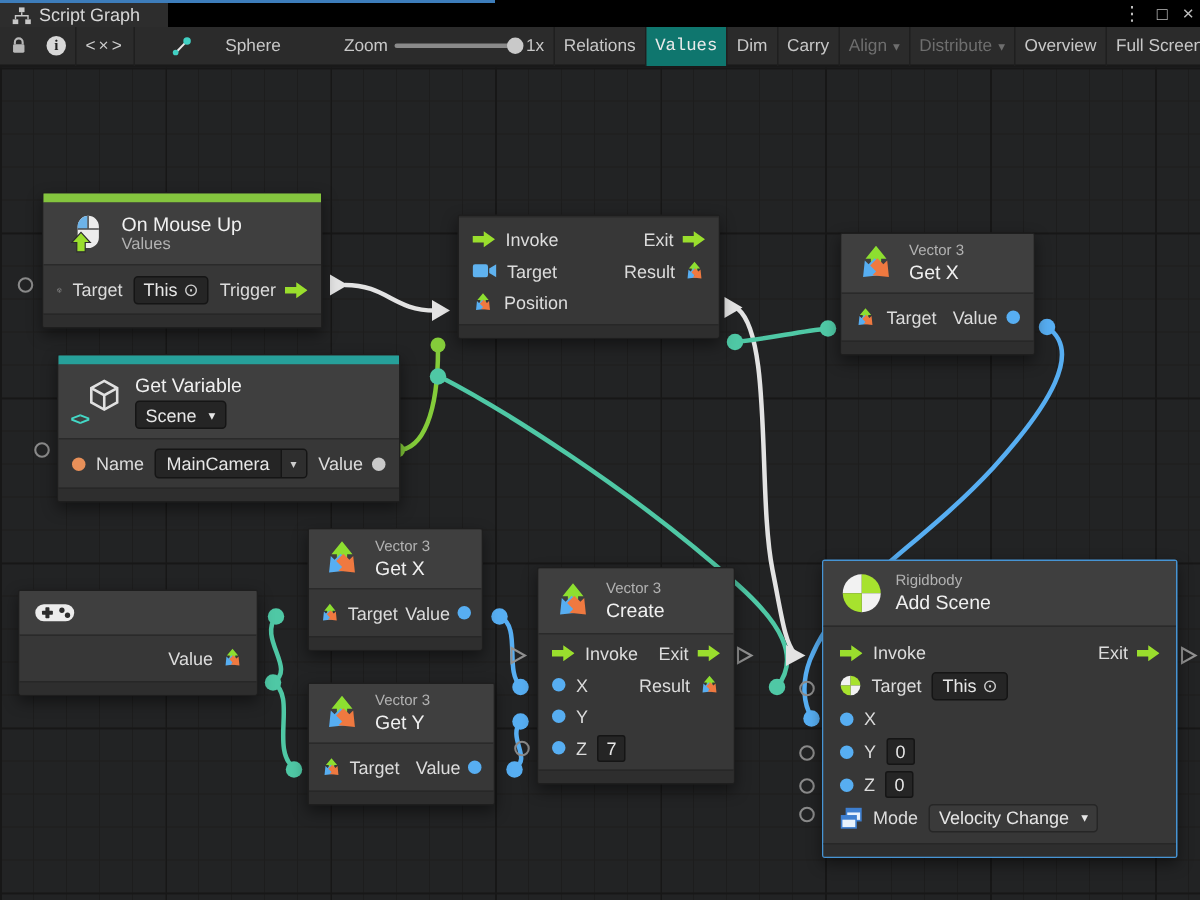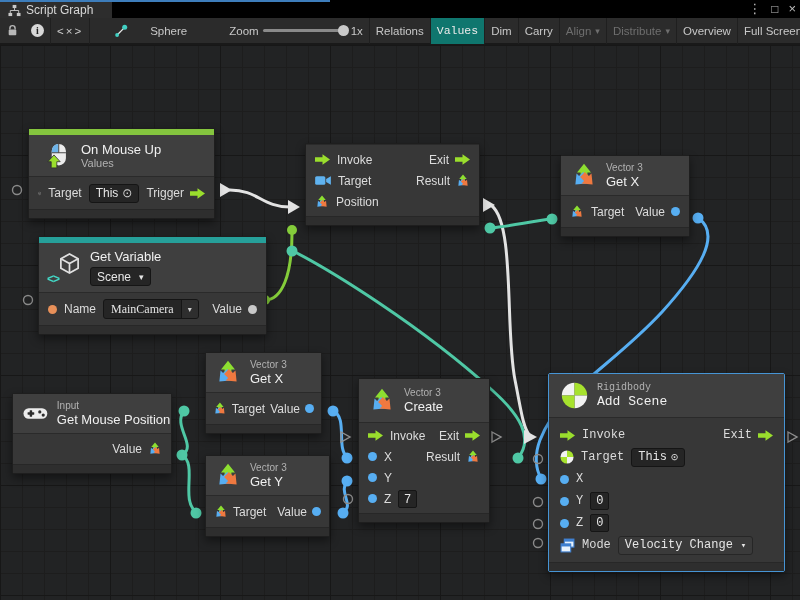--- a/index.html
+++ b/index.html
@@ -54,21 +54,21 @@
   .nbody{background:#373737;border-top:1px solid #2a2a2a;padding:4px 9px;}
   .nfoot{height:9px;background:#2e2e2e;border-top:1px solid #272727;}
   .row{display:flex;align-items:center;gap:7px;height:21px;font-size:12px;color:#dcdcdc;white-space:nowrap;}
   .row .rgt{margin-left:auto;display:flex;align-items:center;gap:6px;}
   .p-dot{width:9px;height:9px;border-radius:50%;flex:none;}
   .c-blue{background:#57aef2;} .c-orange{background:#e89059;} .c-gray{background:#c9c9c9;}
   .pill{background:#252525;border:1px solid #151515;border-radius:3px;padding:0px 6px;font-size:12px;
         color:#e6e6e6;display:inline-flex;align-items:center;gap:4px;height:19px;}
   .pill .tgt{font-size:12px;color:#cfcfcf;}
   .combo{display:inline-flex;align-items:center;background:#252525;border:1px solid #151515;border-radius:3px;height:20px;overflow:hidden;}
-  .combo .cval{padding:0 7px;font-size:12px;color:#e6e6e6;font-family:Liberation Serif, serif;}
+  .combo .cval{padding:0 7px;font-size:12px;color:#e6e6e6;}
   .combo .cbtn{width:17px;align-self:stretch;border-left:1px solid #151515;display:flex;align-items:center;justify-content:center;font-size:8px;color:#cccccc;background:#2e2e2e;}
   .numfield{background:#252525;border:1px solid #151515;border-radius:2px;padding:0 5px;height:18px;
         font-size:12px;color:#e6e6e6;display:inline-flex;align-items:center;}
   .varicon{position:relative;width:32px;height:30px;flex:none;}
   .varicon svg{position:absolute;right:0;top:-1px;}
   .varicon .vb{position:absolute;left:-2px;bottom:-3px;color:#43d9c7;font-weight:bold;font-size:12px;letter-spacing:-1px;}
 </style>
 </head>
 <body>
 
@@ -369,24 +369,20 @@
 
 <div class="node" style="left:12px;top:393px;width:160px;">
   <div class="nhead" style="padding:6px 10px;">
     <svg viewBox="0 0 26 16" width="27" height="17">
         <rect x="0.5" y="2.5" width="25" height="11" rx="5.5" fill="#ececec"></rect>
         <rect x="4.8" y="6.7" width="7" height="2.6" rx="0.5" fill="#2c2c2c"></rect>
         <rect x="7" y="4.5" width="2.6" height="7" rx="0.5" fill="#2c2c2c"></rect>
         <circle cx="17.6" cy="6.4" r="1.7" fill="#2c2c2c"></circle>
         <circle cx="21.2" cy="9.6" r="1.7" fill="#2c2c2c"></circle>
       </svg>
-    <div class="ncol">
-      <span class="ncat">Input</span>
-      <span class="ntitle">Get Mouse Position</span>
-    </div>
   </div>
   <div class="nbody">
     <div class="row" style="height:22px">
       <span class="rgt">
         <span>Value</span>
         <svg viewBox="0 0 16 16" width="14" height="14">
             <path d="M8 0.5 L12.3 5.8 H10.1 V9.3 H5.9 V5.8 H3.7 Z" fill="#8ddf30"></path>
             <path d="M8 0.5 L12.3 5.8 H10.1 V9.3 H5.9 V5.8 H3.7 Z" transform="rotate(-135 8 8)" fill="#57aef2"></path>
             <path d="M8 0.5 L12.3 5.8 H10.1 V9.3 H5.9 V5.8 H3.7 Z" transform="rotate(135 8 8)" fill="#ef7940"></path>
           </svg>
@@ -468,21 +464,21 @@
     </div>
     <div class="row">
       <span class="p-dot c-blue"></span>
       <span>Z</span>
       <span class="numfield">7</span>
     </div>
   </div>
   <div class="nfoot"></div>
 </div>
 
-<div class="node selected" style="left:548px;top:373px;width:237px;font-family:Liberation Mono, monospace;">
+<div class="node selected" style="left:548px;top:373px;width:237px;">
   <div class="nhead" style="padding:8px 12px;">
     <svg viewBox="0 0 16 16" width="27" height="27">
       <path d="M8 8 L0.5 8 A7.5 7.5 0 0 1 8 0.5 Z" fill="#f2f2f2"></path>
       <path d="M8 8 L8 0.5 A7.5 7.5 0 0 1 15.5 8 Z" fill="#a7e22e"></path>
       <path d="M8 8 L15.5 8 A7.5 7.5 0 0 1 8 15.5 Z" fill="#f2f2f2"></path>
       <path d="M8 8 L8 15.5 A7.5 7.5 0 0 1 0.5 8 Z" fill="#a7e22e"></path>
     </svg>
     <div class="ncol">
       <span class="ncat">Rigidbody</span>
       <span class="ntitle">Add Scene</span>

